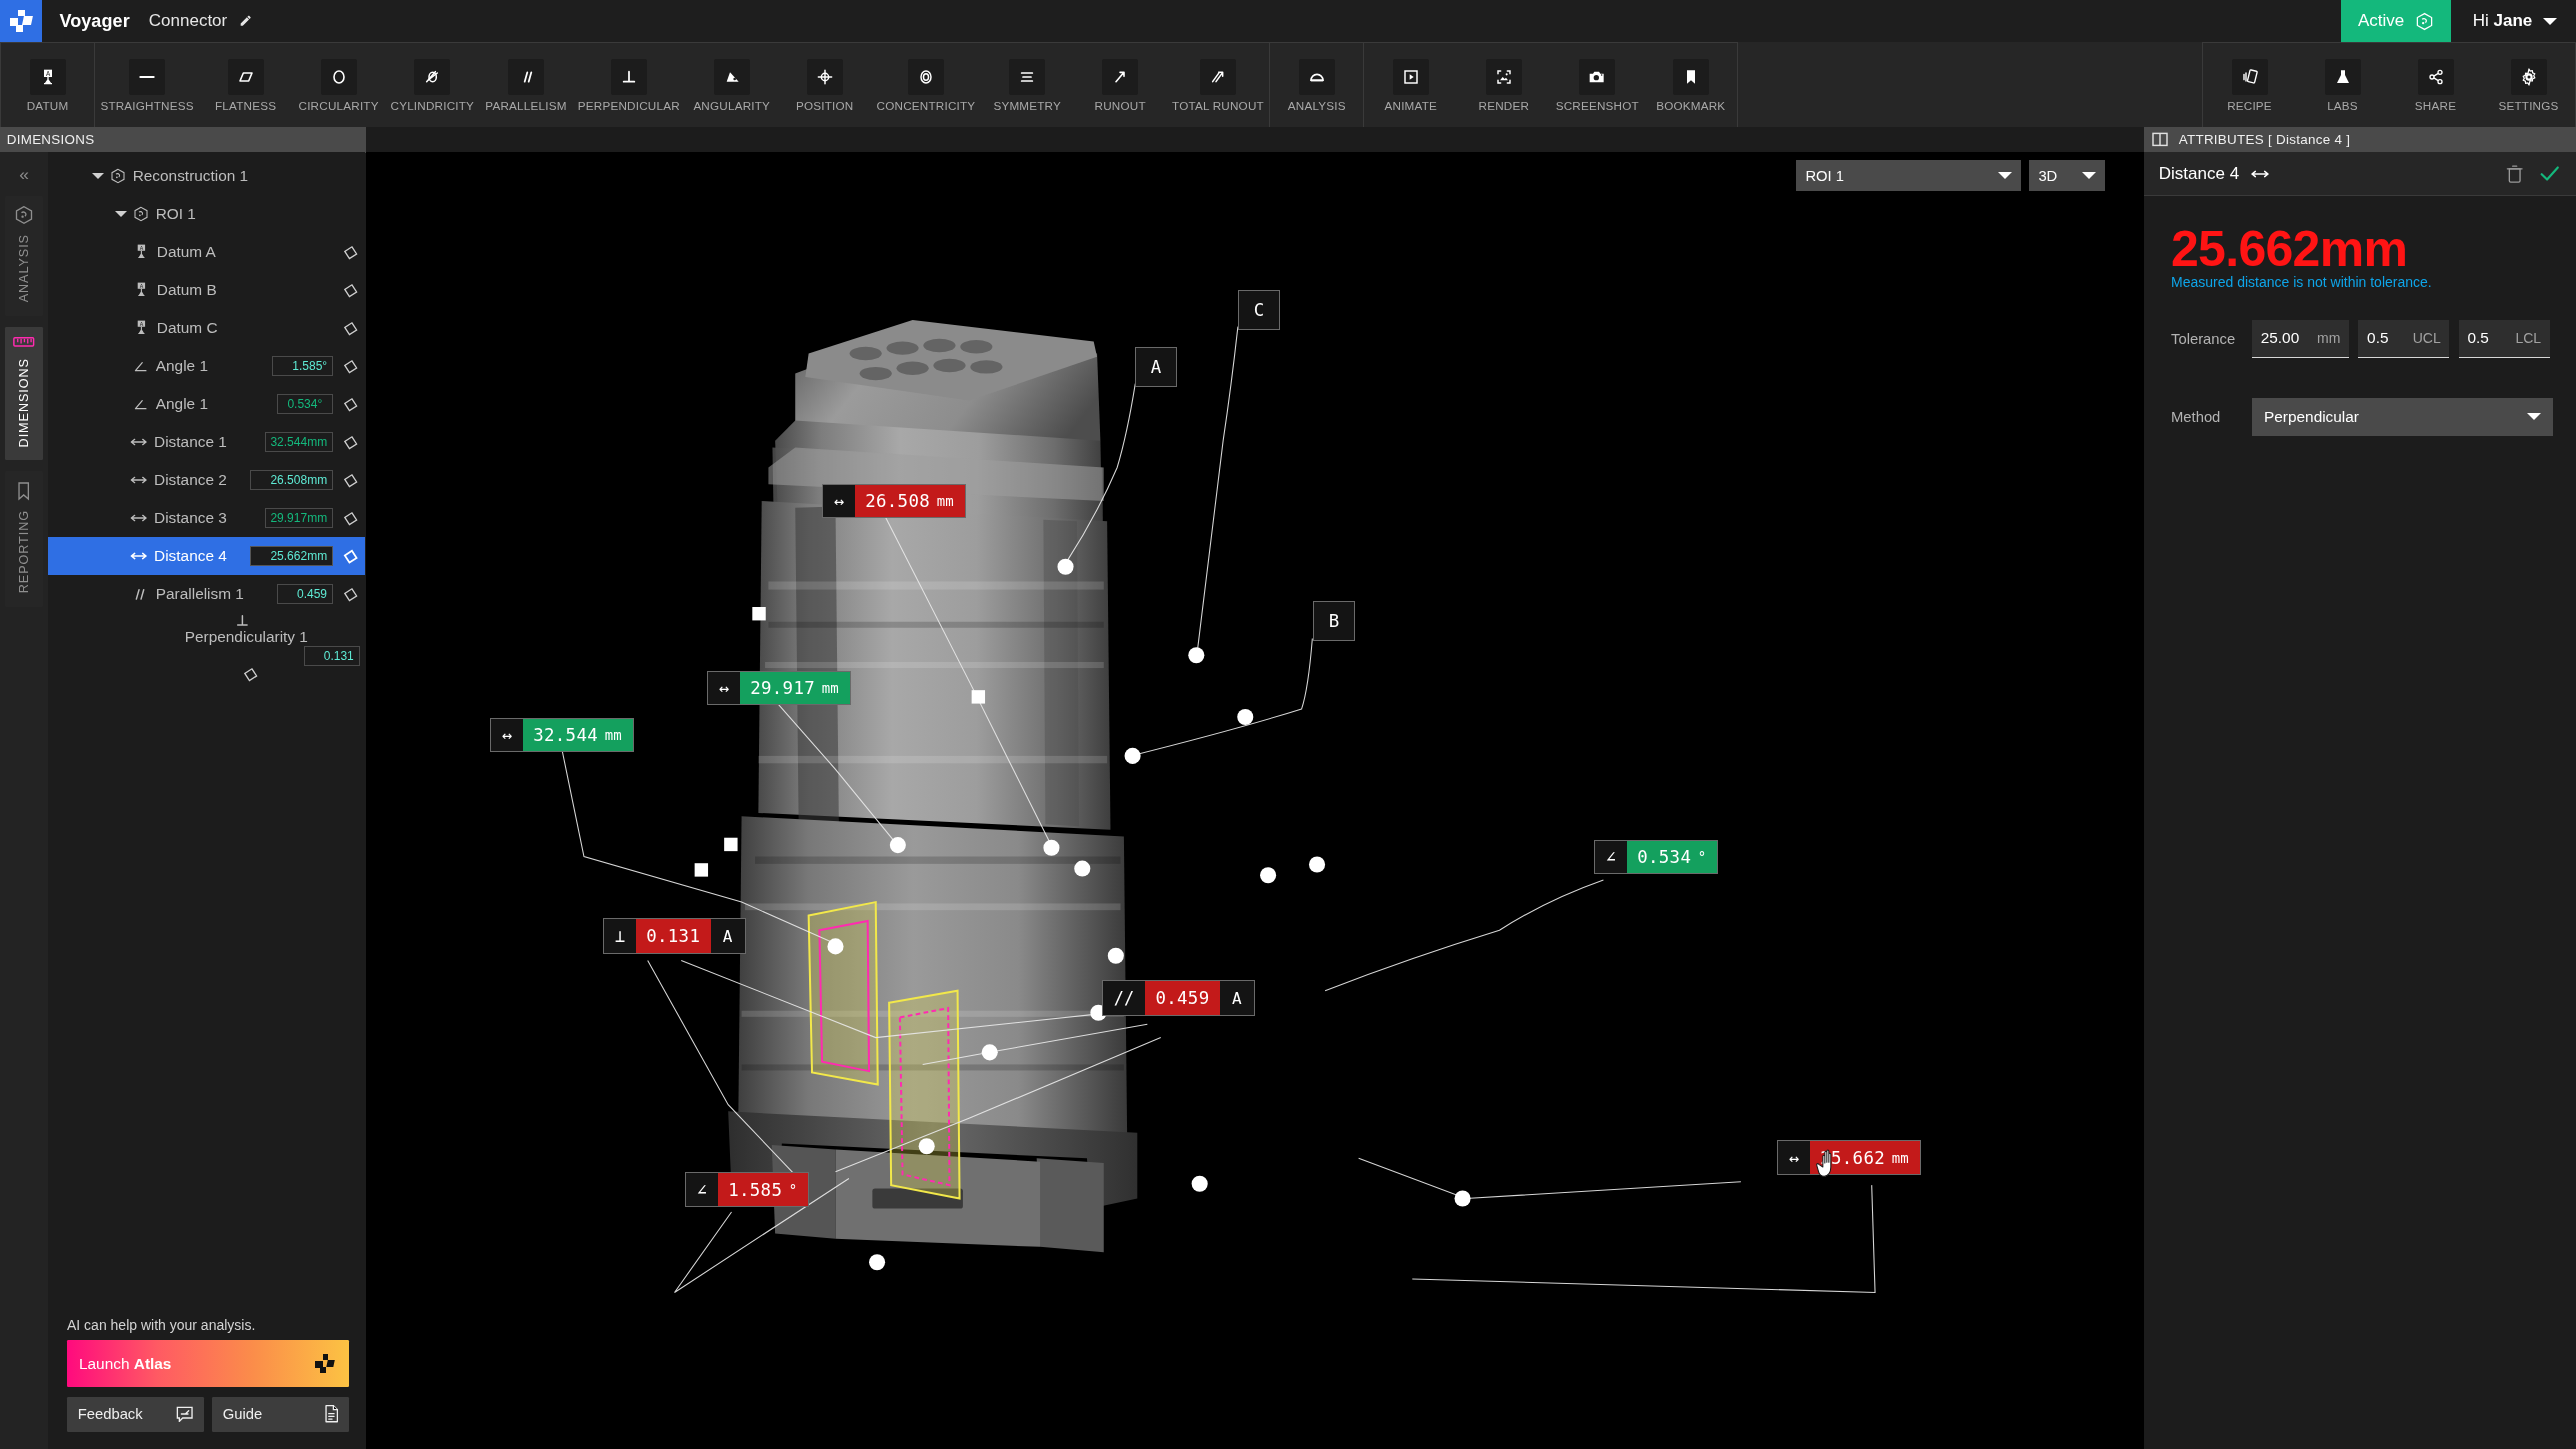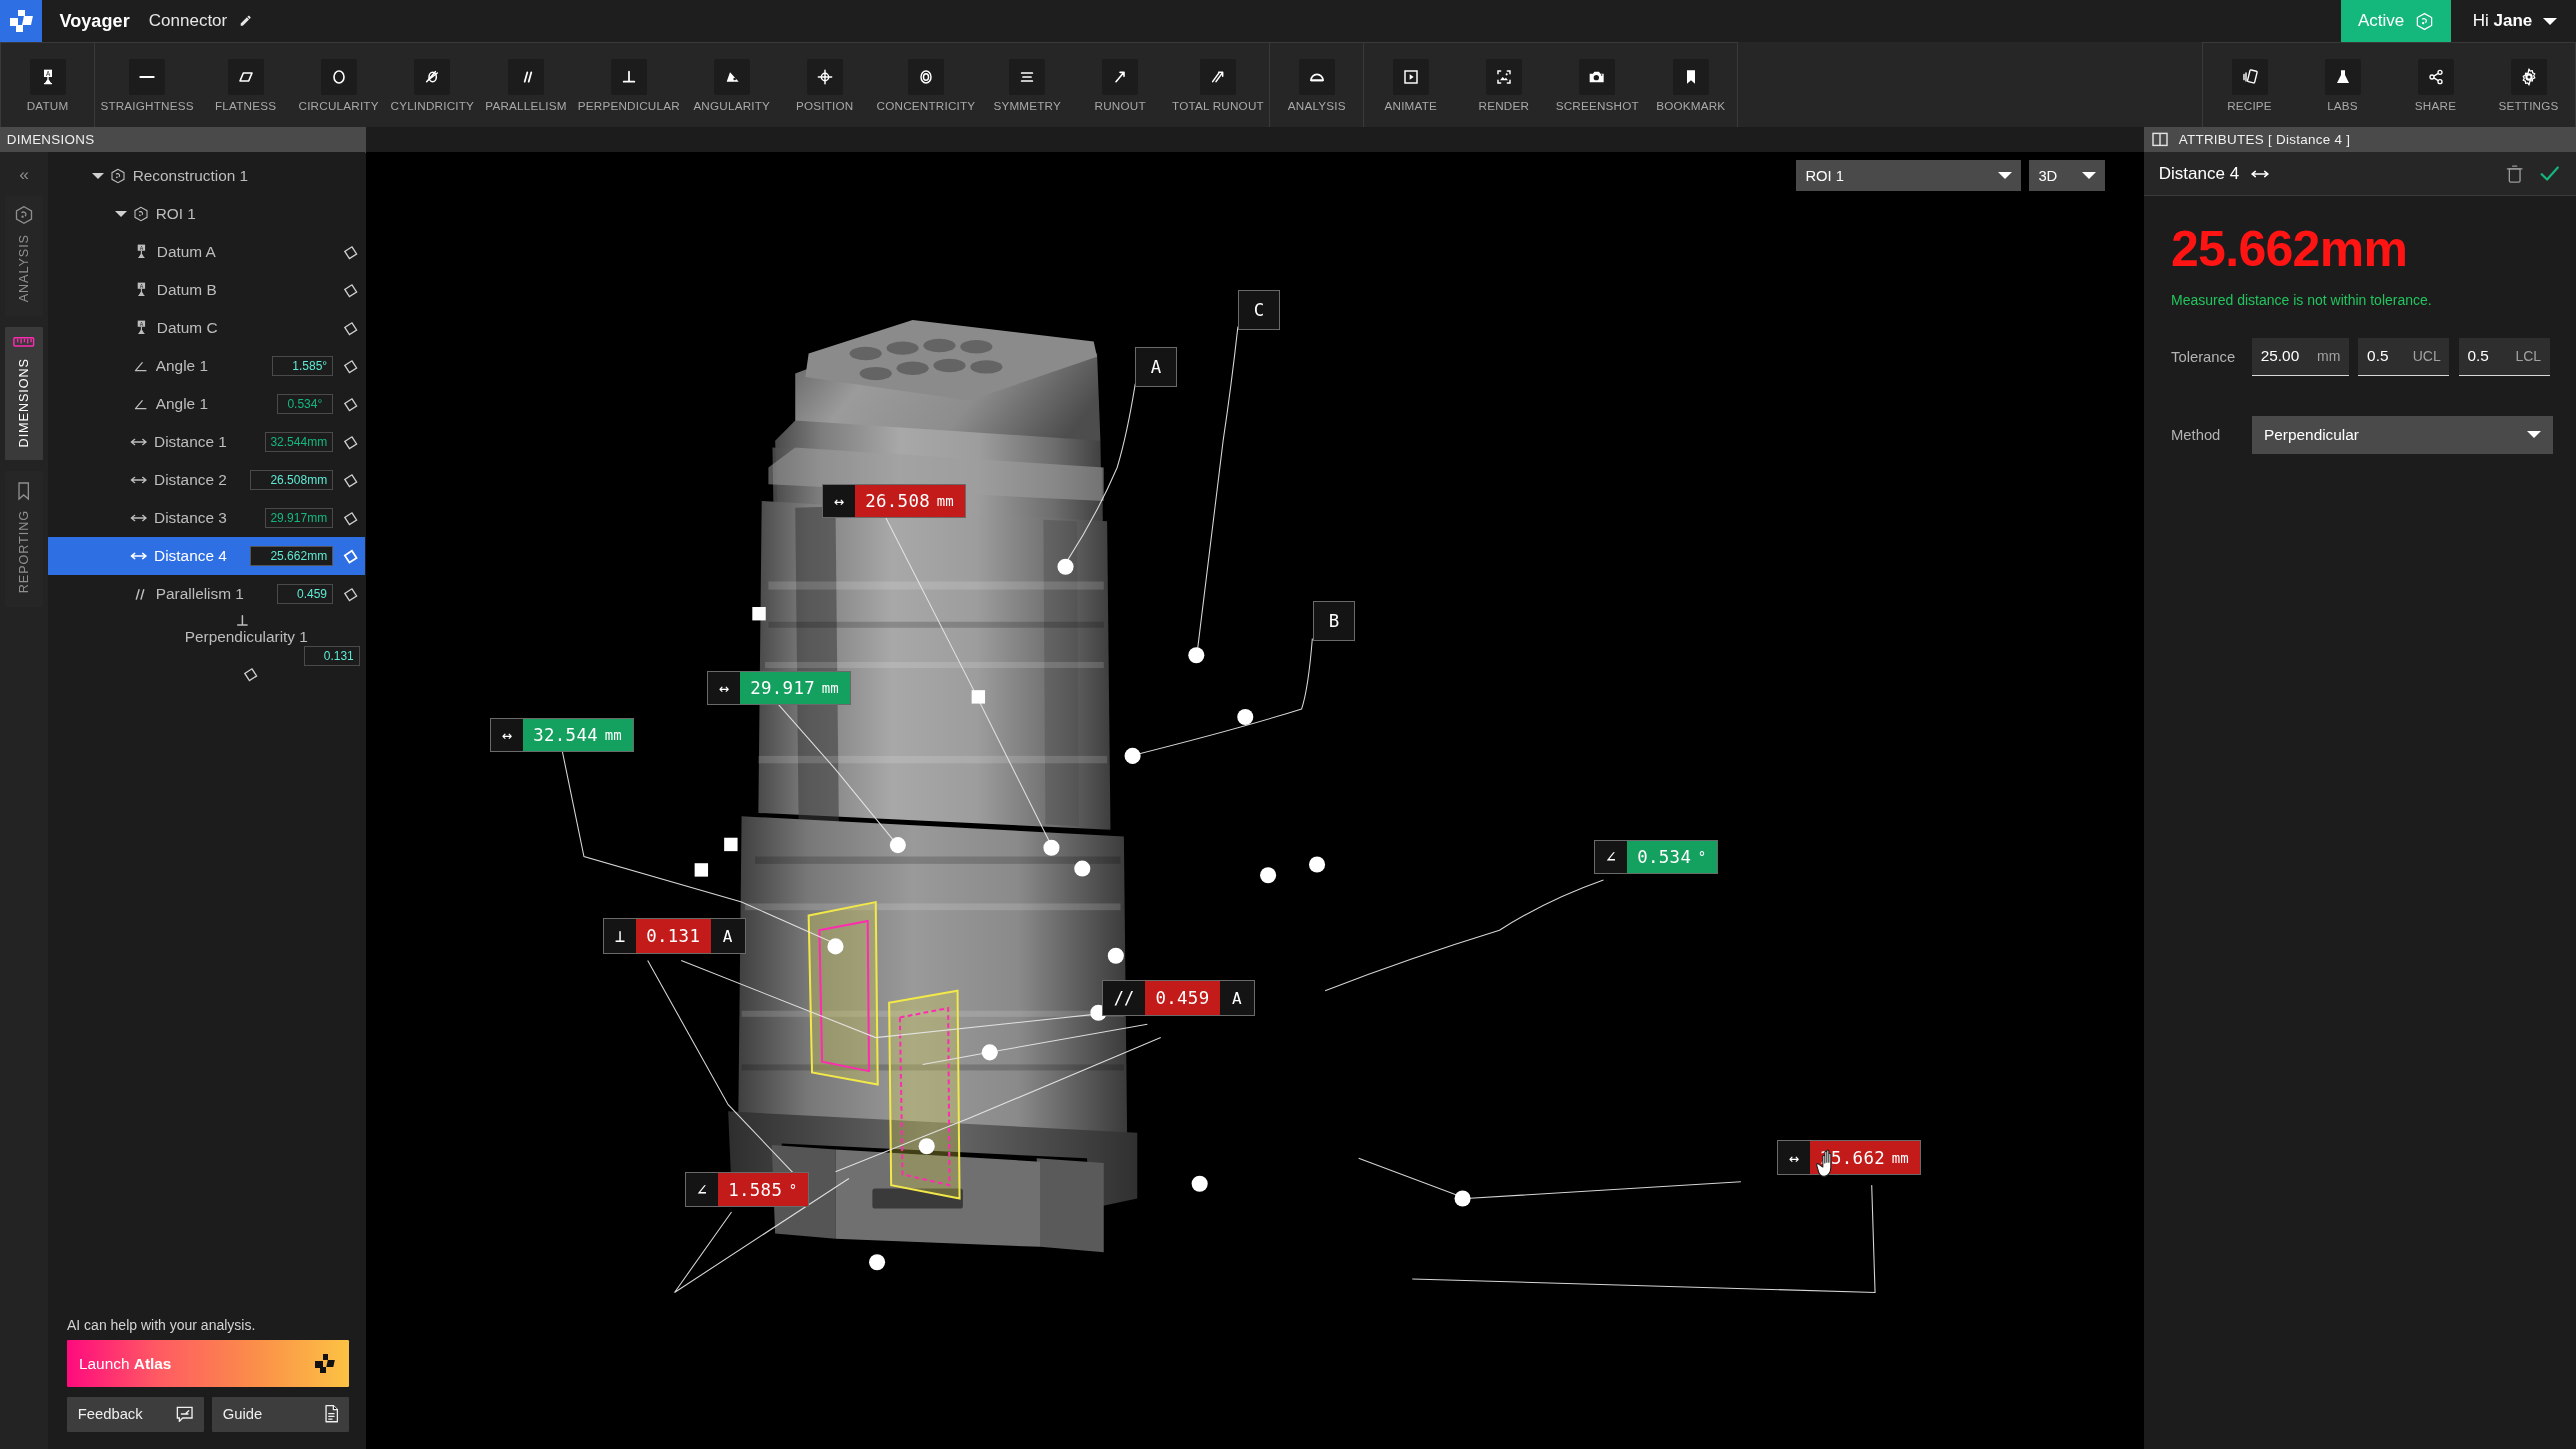--- a/index.html
+++ b/index.html
@@ -157,21 +157,21 @@
   
   .attrs { position:absolute; left:2144px; top:152px; width:432px; height:1297px; background:#1c1c1c; }
   .attr-head {
     height:44px; background:#262626; display:flex; align-items:center; padding:0 16px 0 14.8px;
     border-bottom:0.7px solid #3a3a3a;
   }
   .attr-head .nm { font-size:17px; color:#fff; display:flex; align-items:center; gap:10.7px; }
   .attr-head .acts { margin-left:auto; display:flex; align-items:center; gap:14.8px; }
   .attr-body { padding:28px 23px 0 27px; }
   .big-val { font-size:50px; font-weight:bold; color:#ff1414; letter-spacing:-0.7px; line-height:1; }
-  .tol-note { font-size:14px; color:#22c55e; margin-top:18px; }
+  .tol-note { font-size:14px; color:#0ea5e9; }
   .frow { display:flex; align-items:center; margin-top:29.5px; }
   .frow .flabel { font-size:14.8px; color:#b3b3b3; width:81px; flex:0 0 81px; }
   .field {
     background:#2e2e2e; border-bottom:1.3px solid #d8d8d8; height:38px;
     display:flex; align-items:center; justify-content:space-between; padding:0 8.7px; margin-right:9.4px;
   }
   .field input {
     background:transparent; border:0; outline:0; color:#fff; font-size:15.4px;
     font-family:"Liberation Sans", sans-serif; width:100%;
   }

